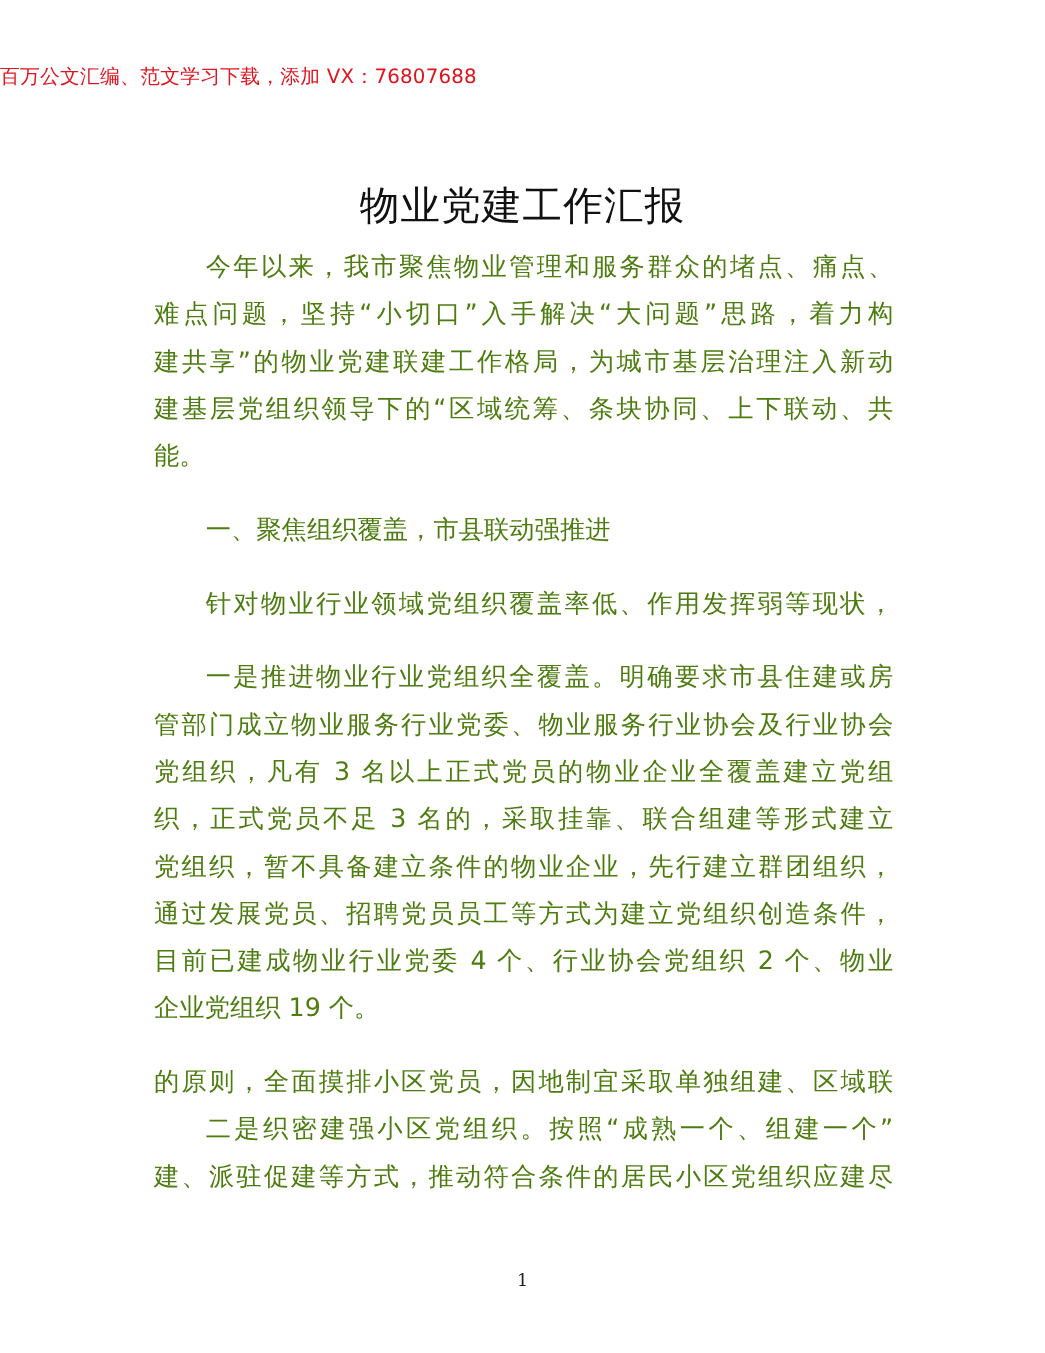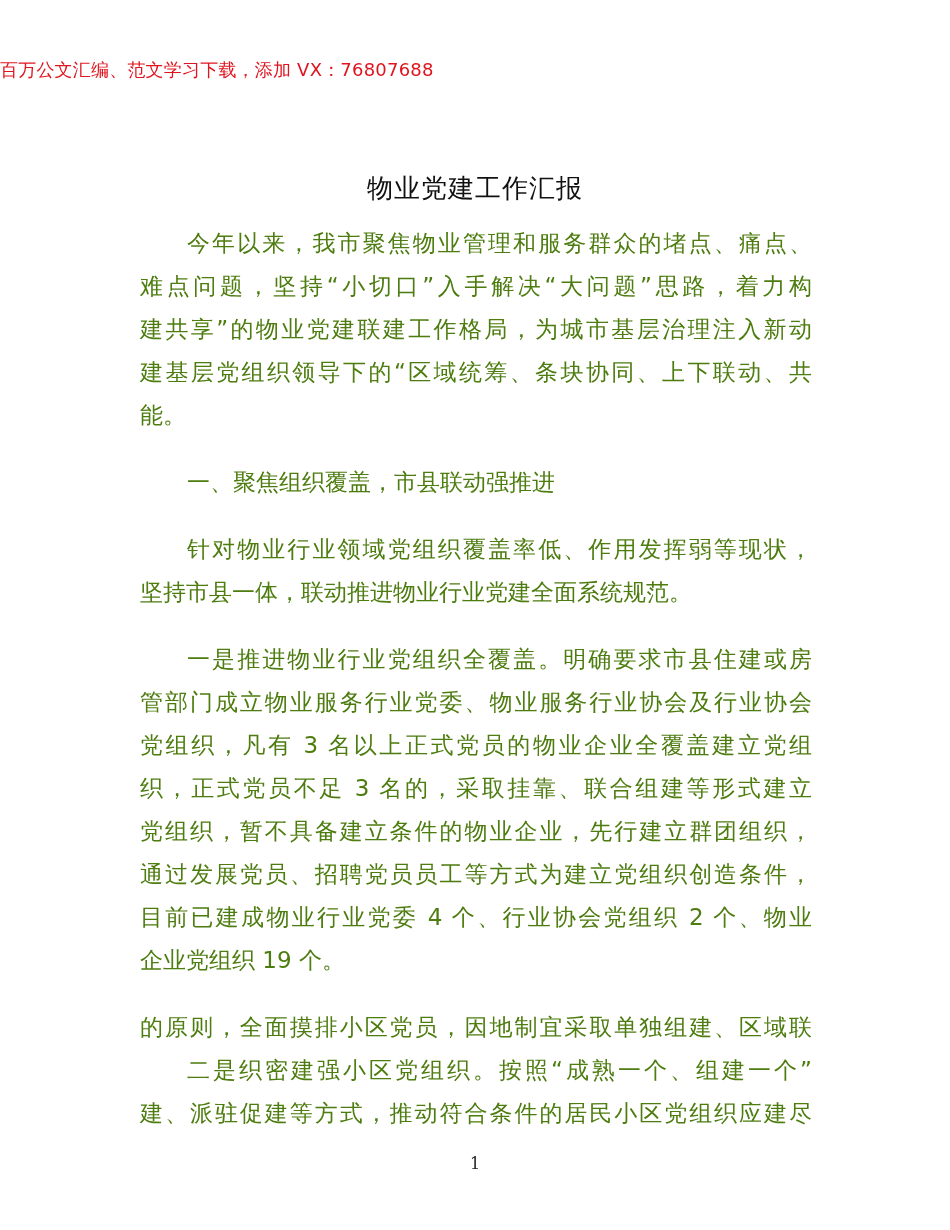--- a/index.html
+++ b/index.html
@@ -32,21 +32,21 @@
       line-height: 26px;
       color: #e0141e;
       letter-spacing: 0.2px;
     }
     .doc-title {
       position: absolute;
       left: 0;
       top: 168px;
       width: 950px;
       text-align: center;
-      font-size: 26px;
+      font-size: 36px;
       line-height: 40px;
       color: #111111;
       letter-spacing: 1px;
     }
     .body-text {
       position: absolute;
       left: 140px;
       top: 222px;
       width: 672px;
       font-size: 23px;
@@ -100,21 +100,20 @@
     </div>
     <div class="gap"></div>
 
     <div>
       <div class="line indent last">一、聚焦组织覆盖，市县联动强推进</div>
     </div>
     <div class="gap"></div>
 
     <div>
       <div class="line indent">针对物业行业领域党组织覆盖率低、作用发挥弱等现状，</div>
-      <div class="line last">坚持市县一体，联动推进物业行业党建全面系统规范。</div>
     </div>
     <div class="gap"></div>
 
     <div>
       <div class="line indent">一是推进物业行业党组织全覆盖。明确要求市县住建或房</div>
       <div class="line">管部门成立物业服务行业党委、物业服务行业协会及行业协会</div>
       <div class="line">党组织，凡有 3 名以上正式党员的物业企业全覆盖建立党组</div>
       <div class="line">织，正式党员不足 3 名的，采取挂靠、联合组建等形式建立</div>
       <div class="line">党组织，暂不具备建立条件的物业企业，先行建立群团组织，</div>
       <div class="line">通过发展党员、招聘党员员工等方式为建立党组织创造条件，</div>

